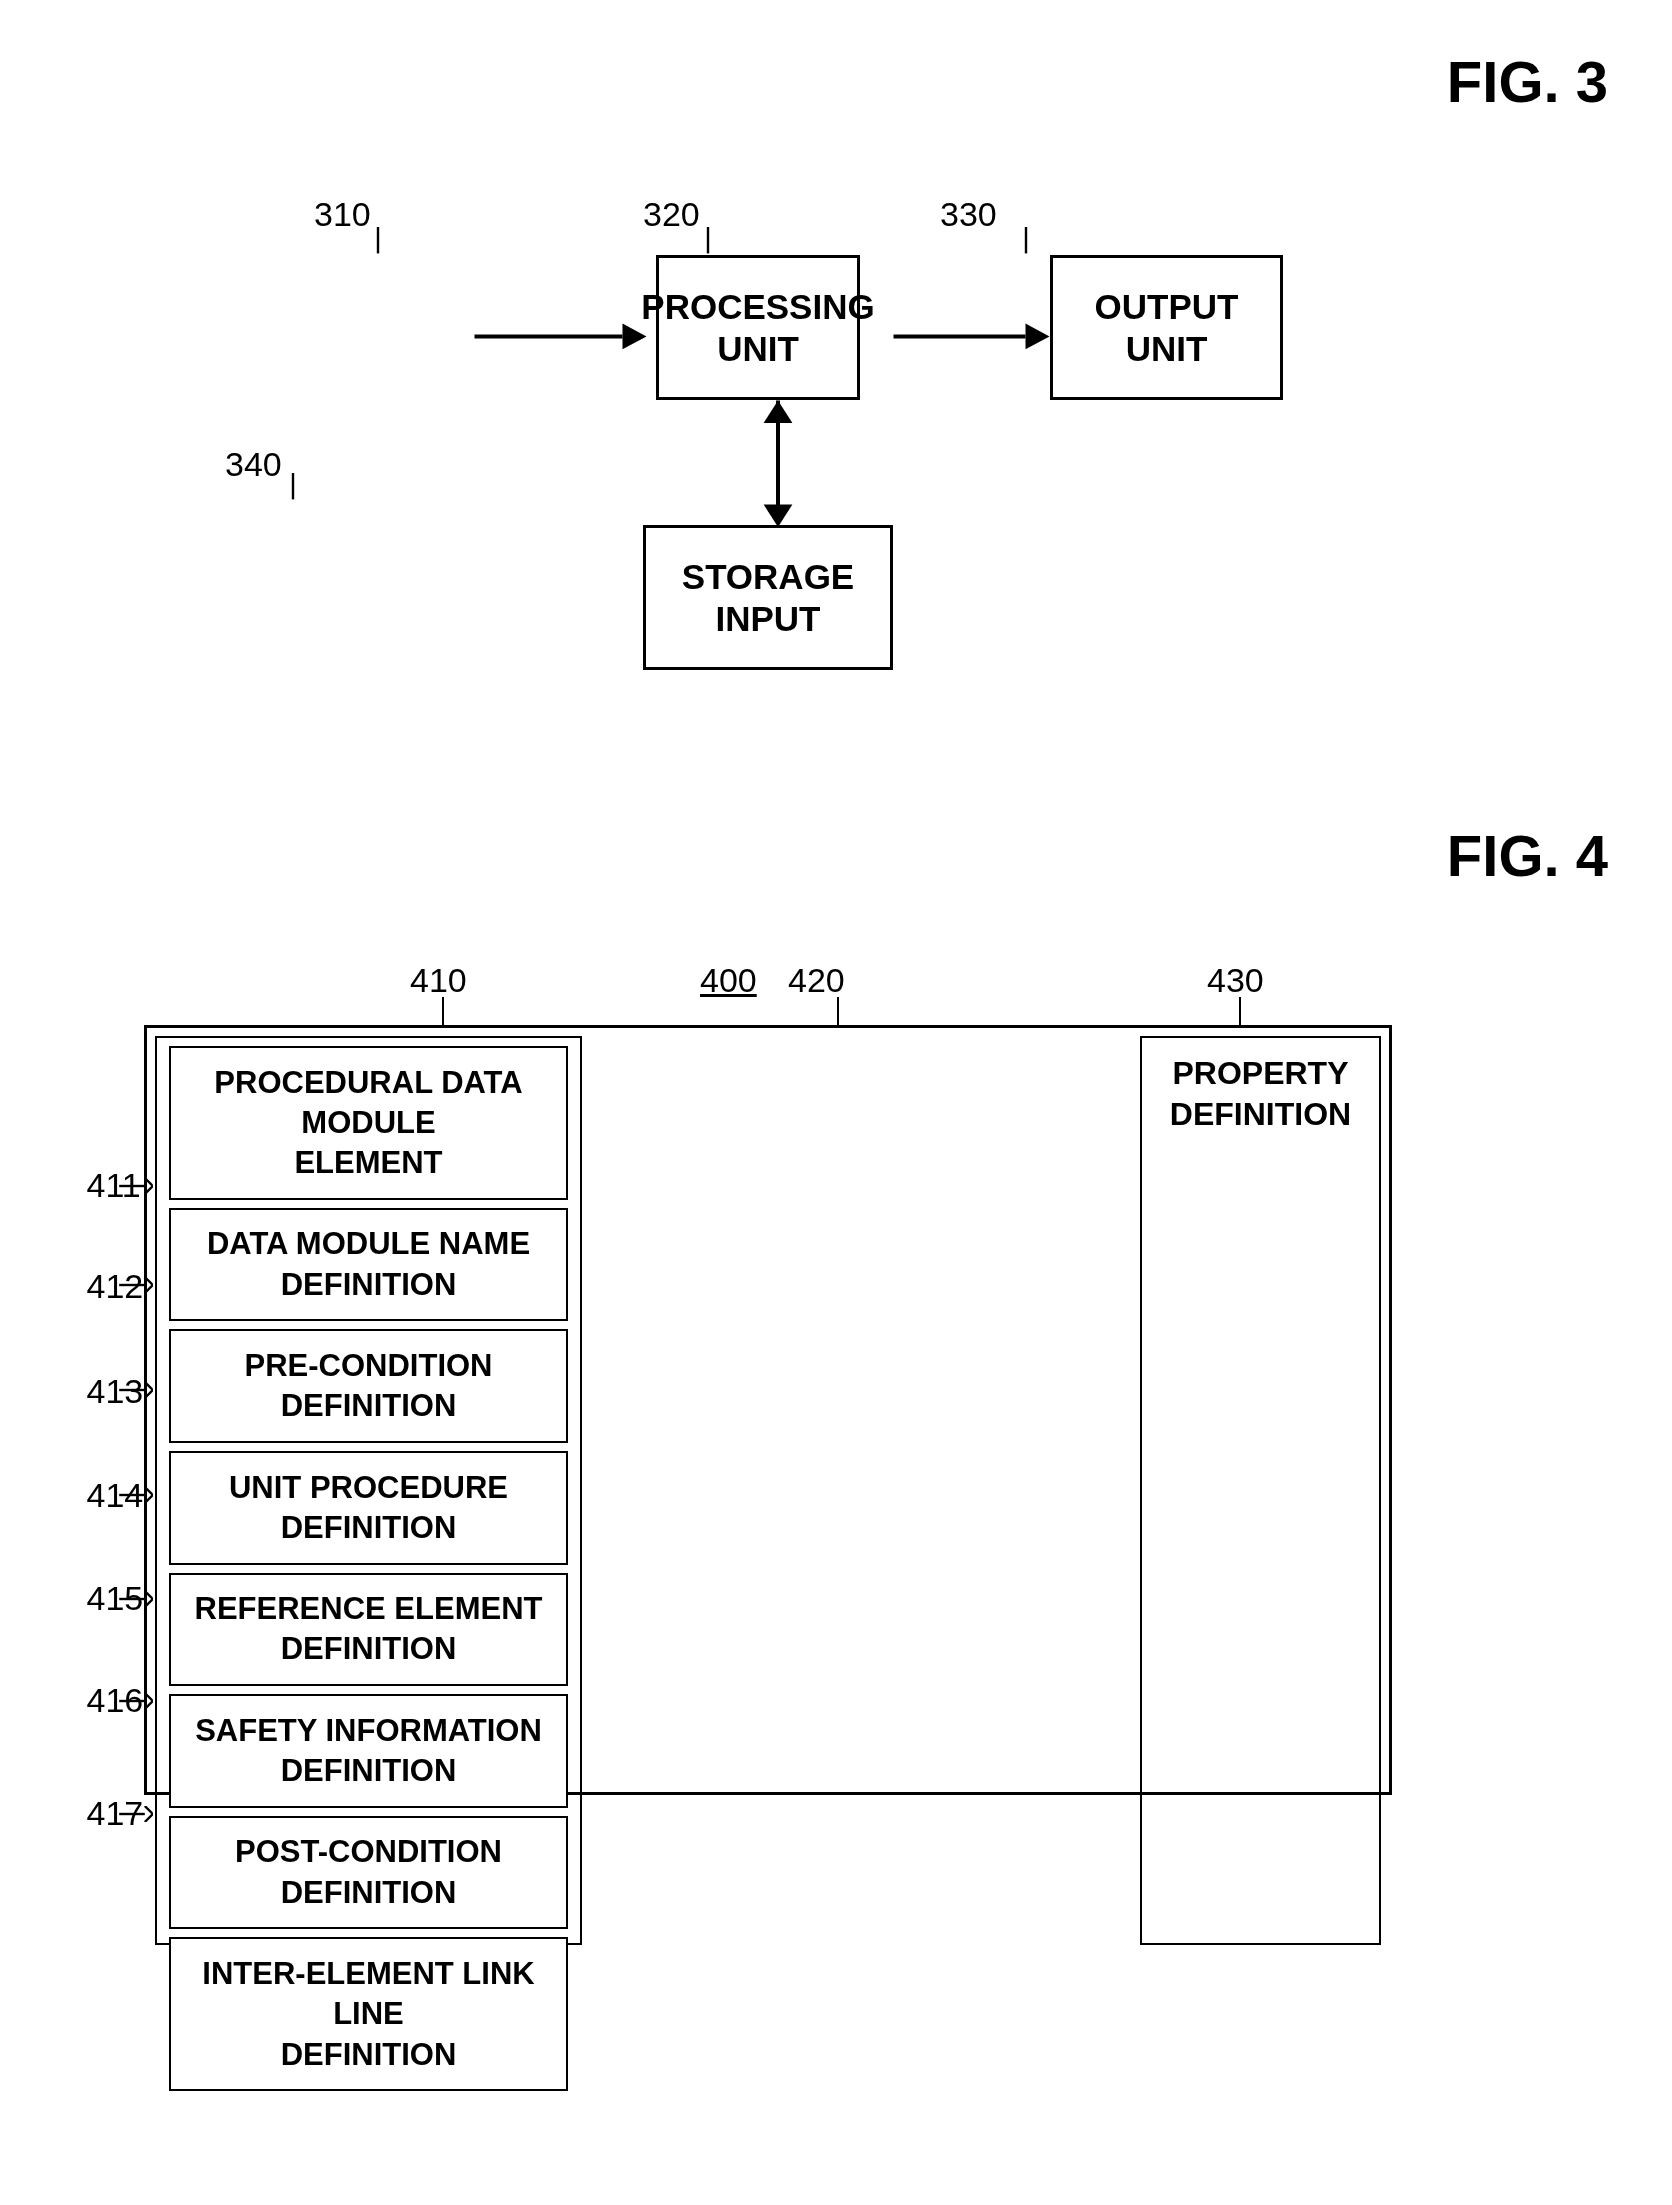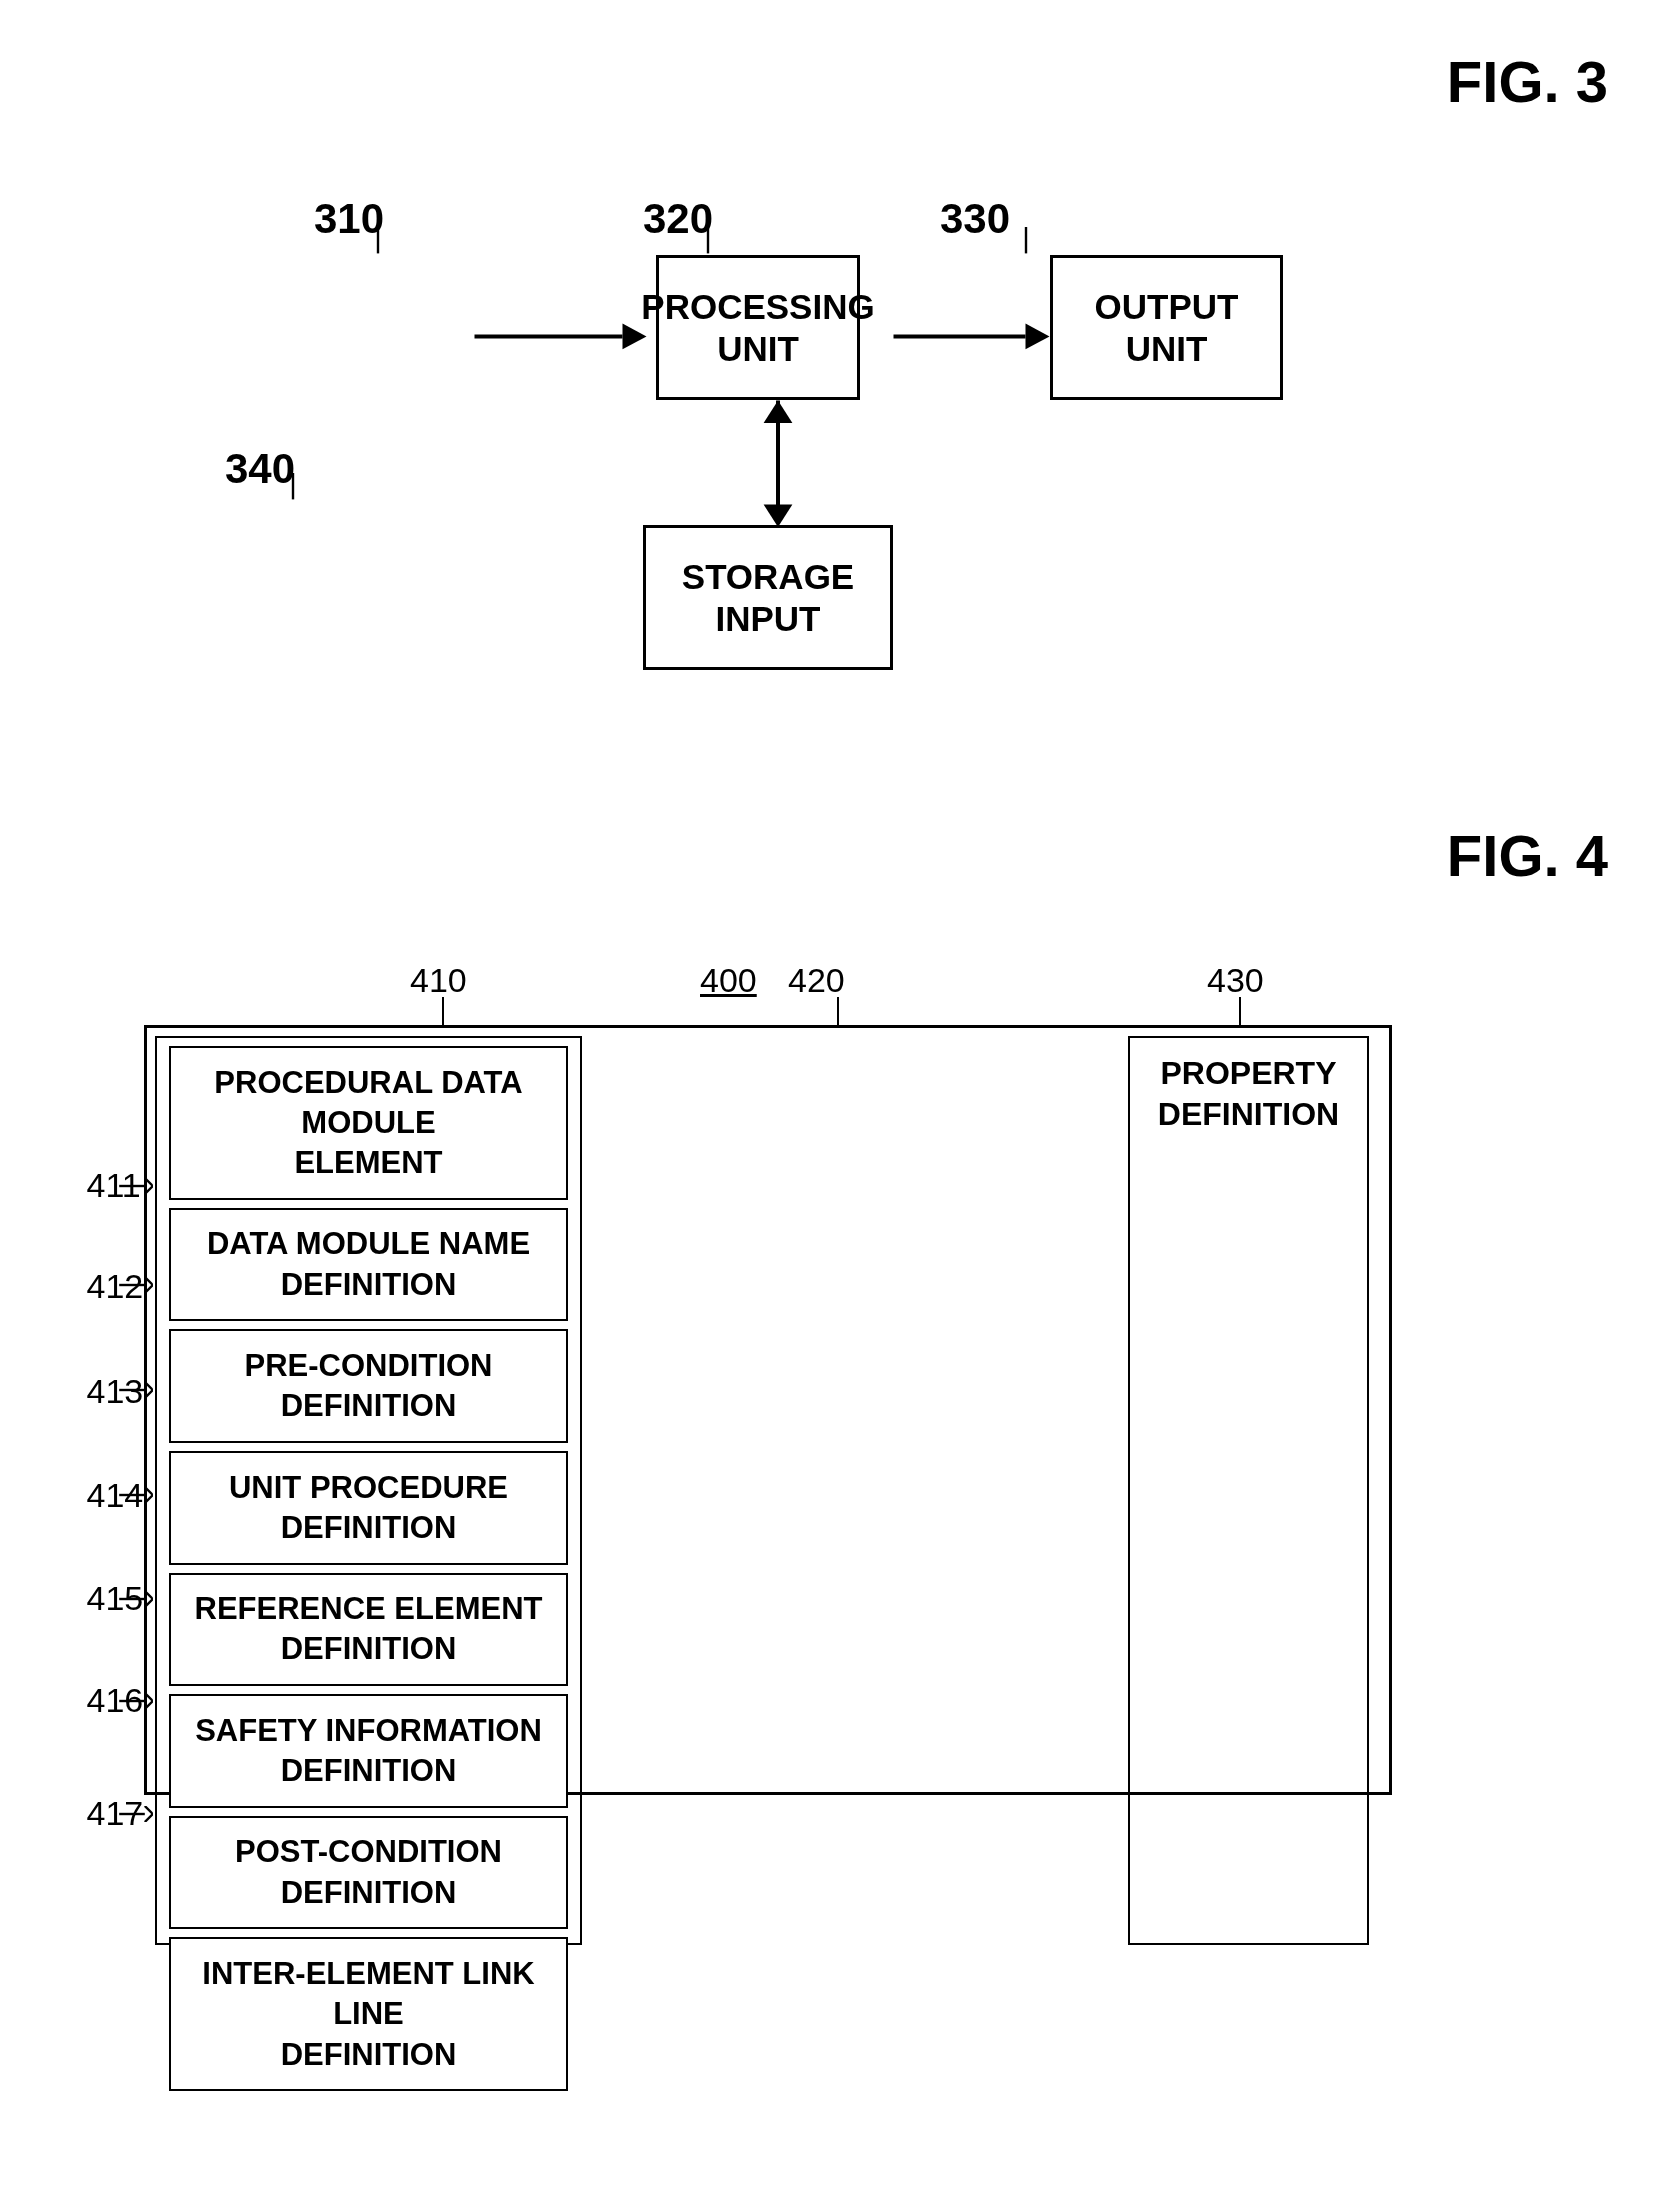--- a/index.html
+++ b/index.html
@@ -42,22 +42,22 @@
       justify-content: center;
       text-align: center;
       font-size: 35px;
       font-weight: bold;
       background: #fff;
       line-height: 1.2;
     }
 
     .ref-number {
       position: absolute;
-      font-size: 42px;
-      font-weight: bold;
+      font-size: 34px;
+      font-weight: normal;
     }
 
     
     .fig4-area {
       position: relative;
       width: 100%;
       height: 1046px;
     }
 
     .fig4-outer-box {
@@ -183,21 +183,21 @@
         <div class="fig4-inner-box">PRE-CONDITION<br>DEFINITION</div>
         <div class="fig4-inner-box">UNIT PROCEDURE<br>DEFINITION</div>
         <div class="fig4-inner-box">REFERENCE ELEMENT<br>DEFINITION</div>
         <div class="fig4-inner-box">SAFETY INFORMATION<br>DEFINITION</div>
         <div class="fig4-inner-box">POST-CONDITION<br>DEFINITION</div>
         <div class="fig4-inner-box">INTER-ELEMENT LINK LINE<br>DEFINITION</div>
       </div>
 
       <div style="position:absolute; left:447px; top:8px; width:539px; height:909px;"></div>
 
-      <div style="position:absolute; right:20px; top:8px; width:241px; height:909px; border:2.4px solid #000; display:flex; align-items:flex-start; justify-content:center; padding-top:14.5px;">
+      <div style="position:absolute; right:8px; top:8px; width:241px; height:909px; border:2.4px solid #000; display:flex; align-items:flex-start; justify-content:center; padding-top:14.5px;">
         <div style="font-size:32px; font-weight:bold; text-align:center; line-height:1.3;">PROPERTY<br>DEFINITION</div>
       </div>
 
     </div>
 
     <div class="ref-label" style="top:213px; left:22.5px;">411</div>
     <svg style="position:absolute;top:225px;left:55px;" width="34" height="16" viewBox="0 0 42 20">
       <line x1="0" y1="10" x2="32" y2="10" stroke="#000" stroke-width="3"></line>
       <line x1="32" y1="0" x2="42" y2="10" stroke="#000" stroke-width="3"></line>
       <line x1="32" y1="20" x2="42" y2="10" stroke="#000" stroke-width="3"></line>

